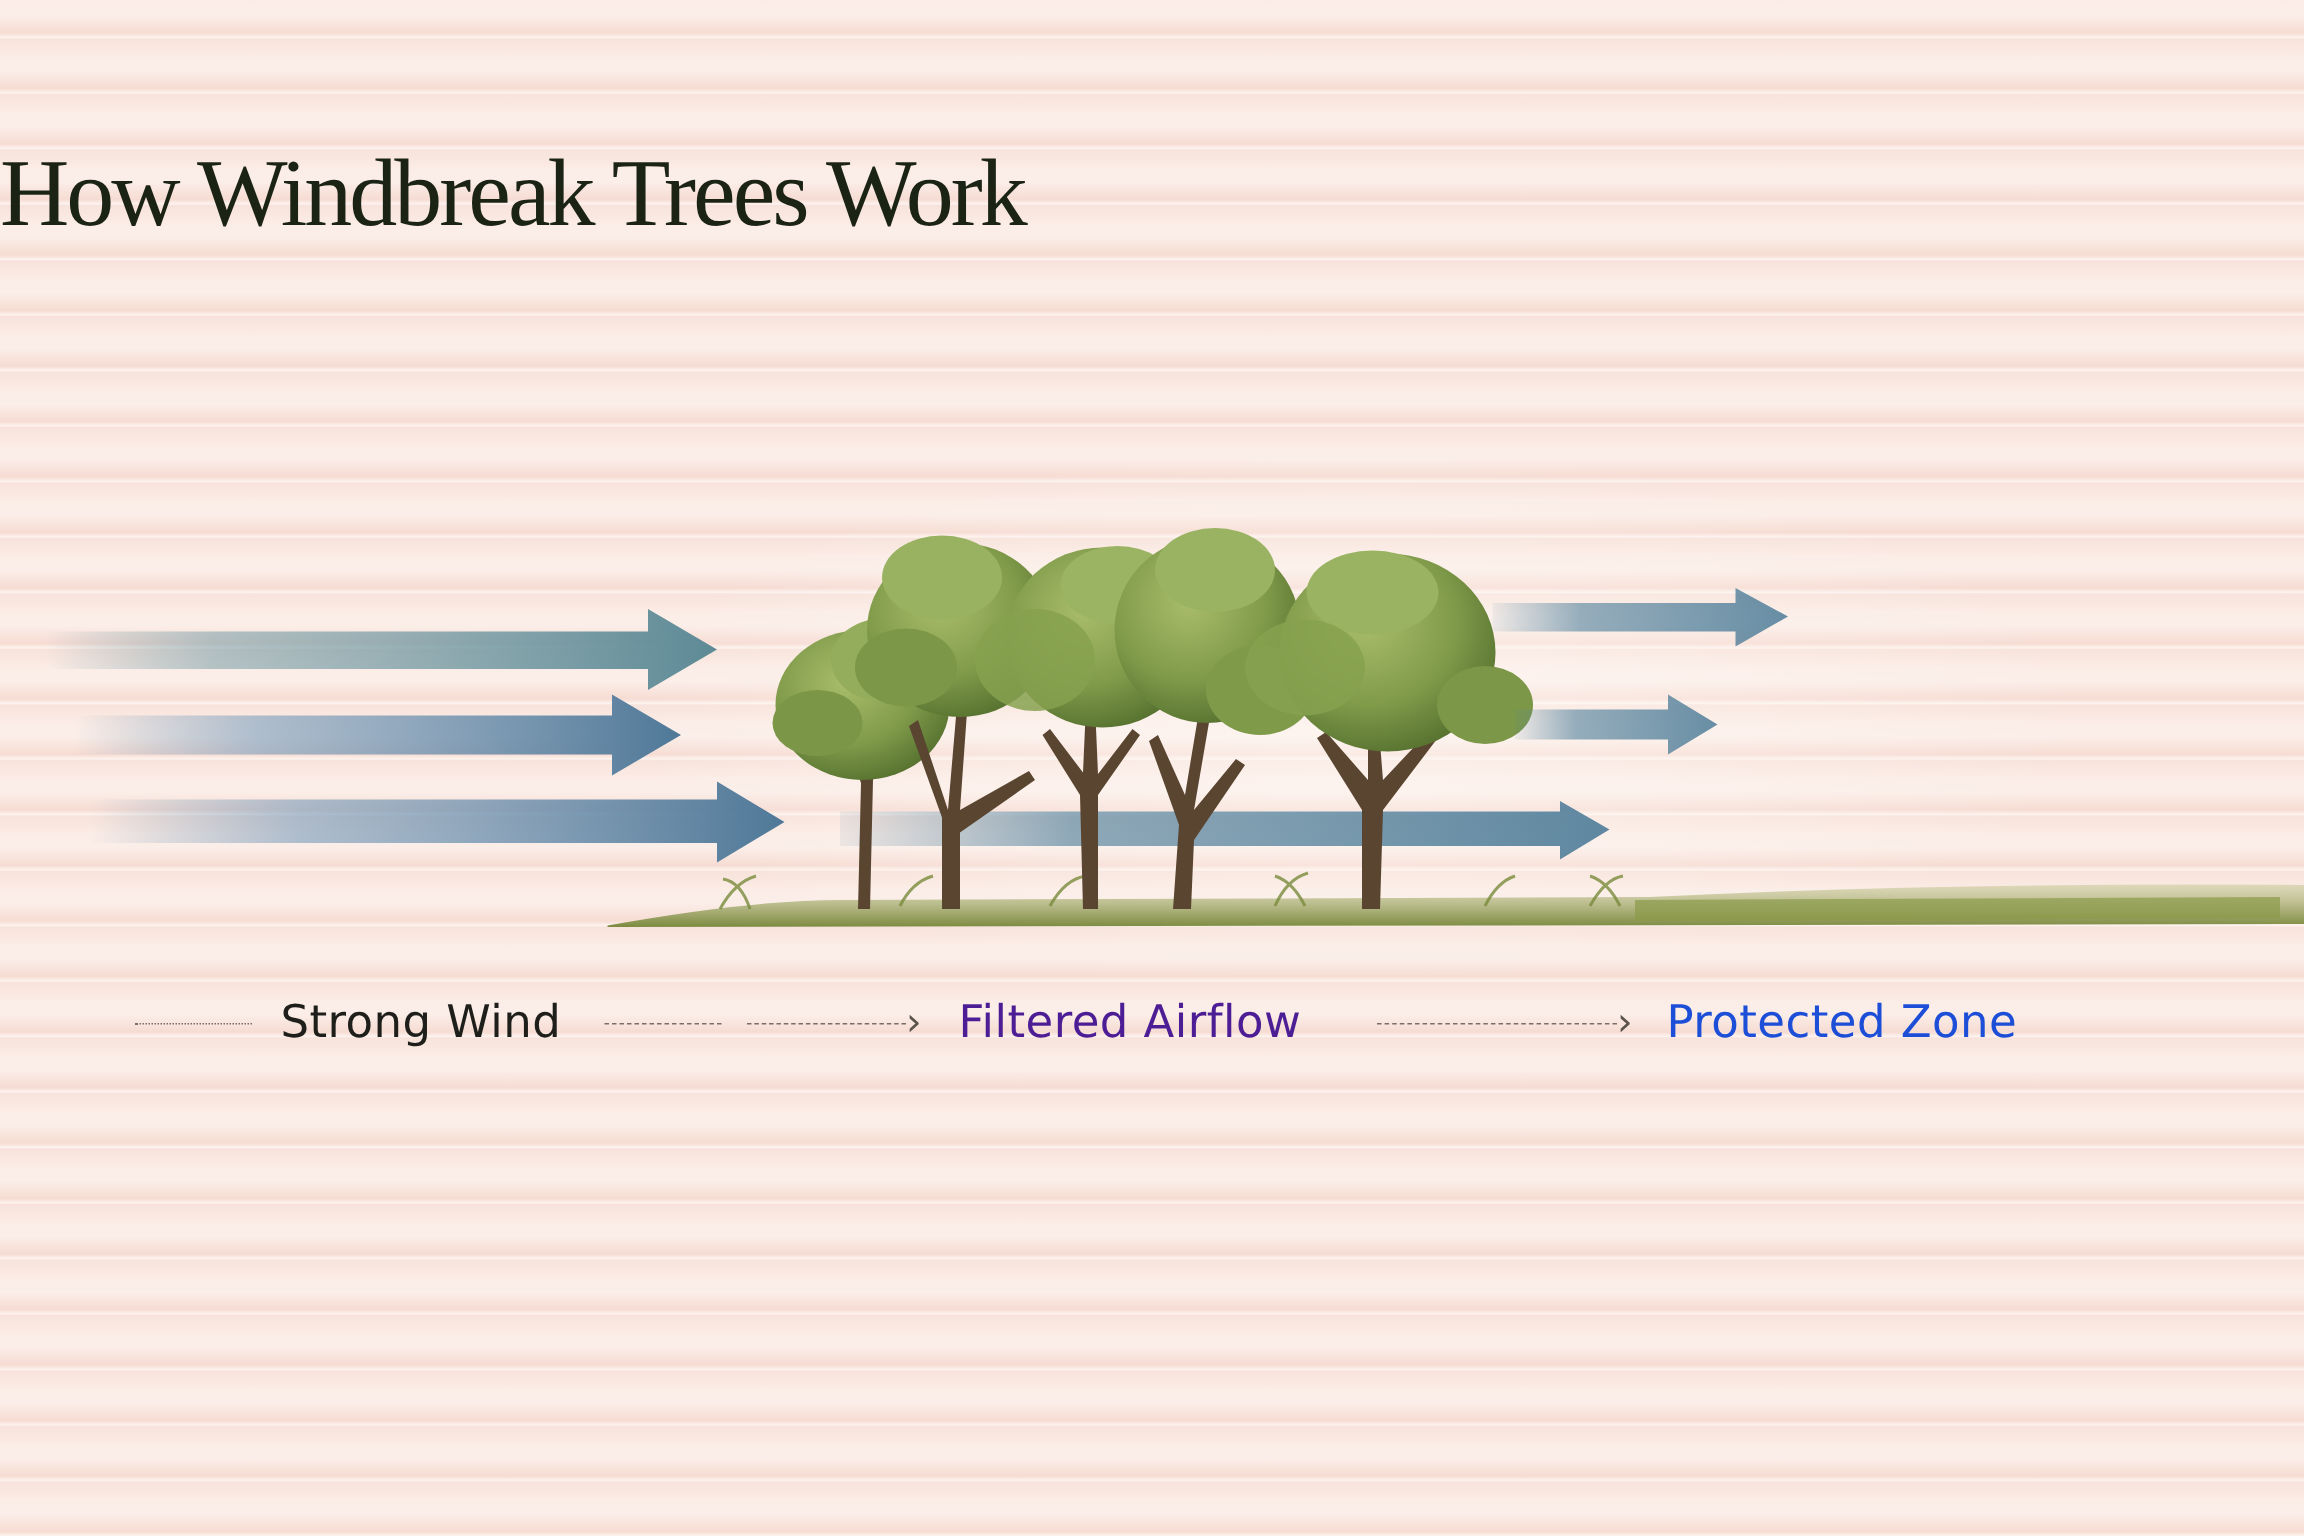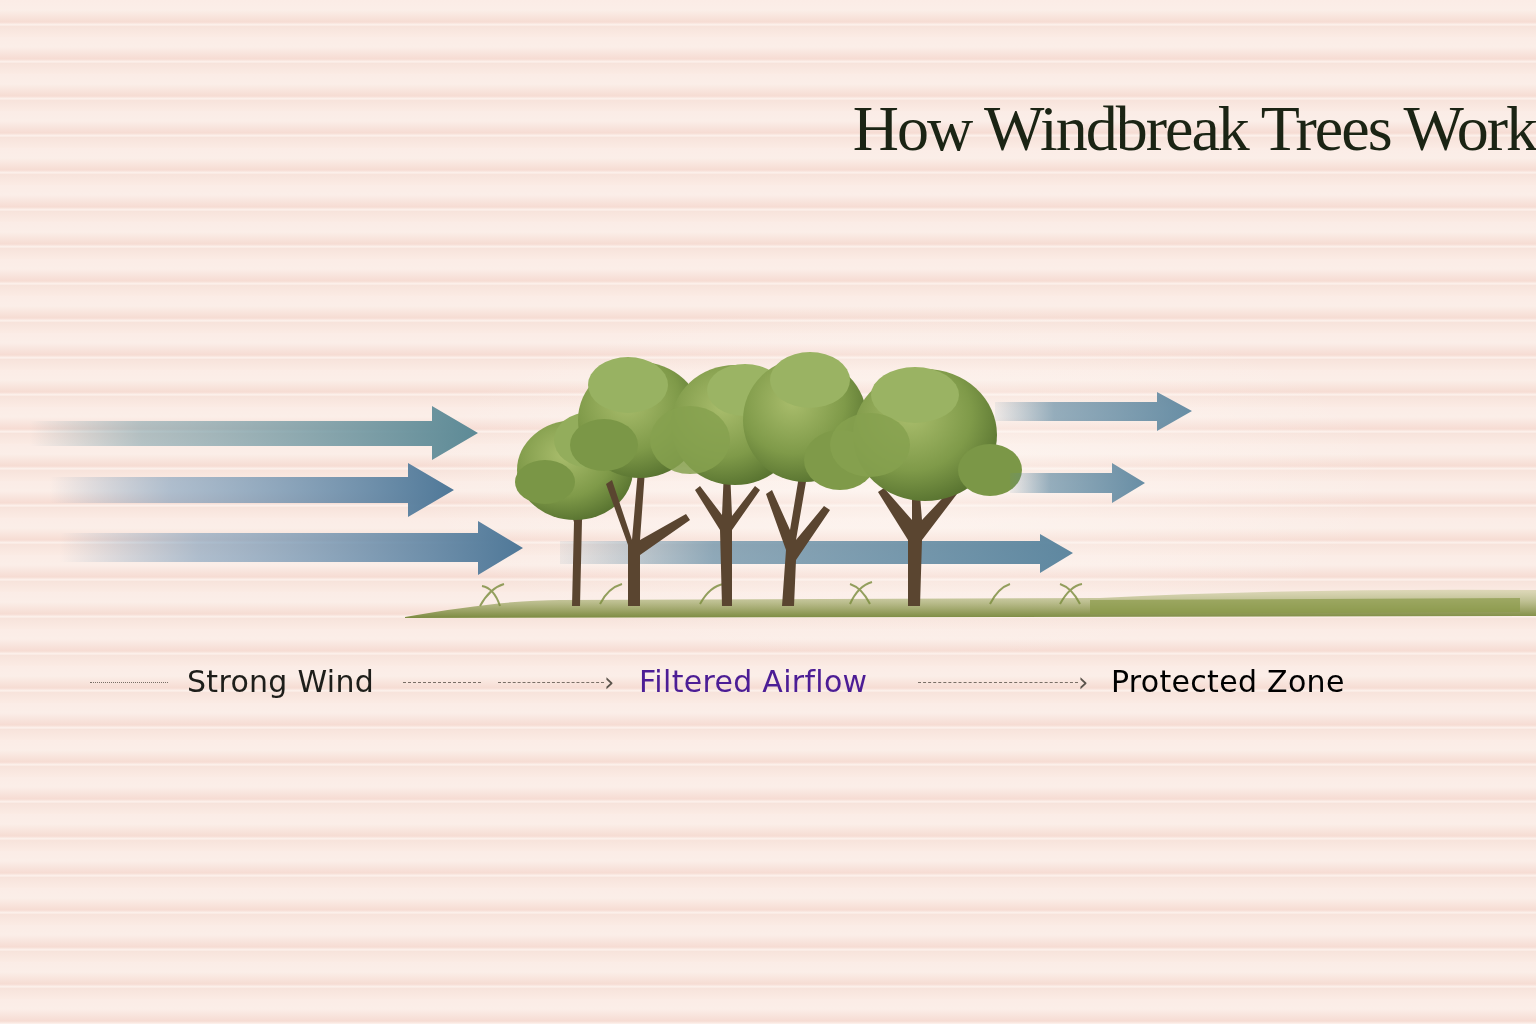--- a/index.html
+++ b/index.html
@@ -14,21 +14,21 @@
         repeating-linear-gradient(180deg,
           #fbece6 0px, #fbeee8 10px, #f6dcd3 22px, #fdf3ee 25px, #f7e3db 26px, #fbebe4 37px),
         #f8e6de;
     }
     .bg::after {
       content: ""; position: absolute; inset: 0;
       background: radial-gradient(ellipse 700px 260px at 900px 480px, rgba(255,250,246,0.55), rgba(255,250,246,0) 70%);
     }
     .title {
       position: absolute; left: 0; right: 0; top: 92px;
-      text-align: right;
+      text-align: left;
       font-family: "Liberation Serif", "DejaVu Serif", serif;
       font-size: 64px; letter-spacing: -2px;
       color: #1b2414;
     }
     svg.scene { position: absolute; left: 0; top: 0; }
     .flow {
       position: absolute; top: 660px; left: 0; width: 1304px; height: 44px;
     }
     .flow-label {
       position: absolute; top: 0; font-size: 30px; line-height: 44px;
@@ -142,14 +142,14 @@
 
 <div class="flow">
   <div class="dash" style="left:90px;width:78px;border-top-style:dotted;"></div>
   <div class="flow-label" style="left: 187px; color: rgb(30, 30, 26);">Strong Wind</div>
   <div class="dash" style="left:403px;width:78px;"></div>
   <div class="dash" style="left:498px;width:106px;"></div>
   <div class="chev" style="left:604px;">›</div>
   <div class="flow-label" style="left: 639px; color: #4c1d95;">Filtered Airflow</div>
   <div class="dash" style="left:918px;width:160px;"></div>
   <div class="chev" style="left:1078px;">›</div>
-  <div class="flow-label" style="left: 1111px; color: #000000;">Protected Zone</div>
+  <div class="flow-label" style="left: 1111px; color: #1d4ed8;">Protected Zone</div>
 </div>
 
 </body></html>

